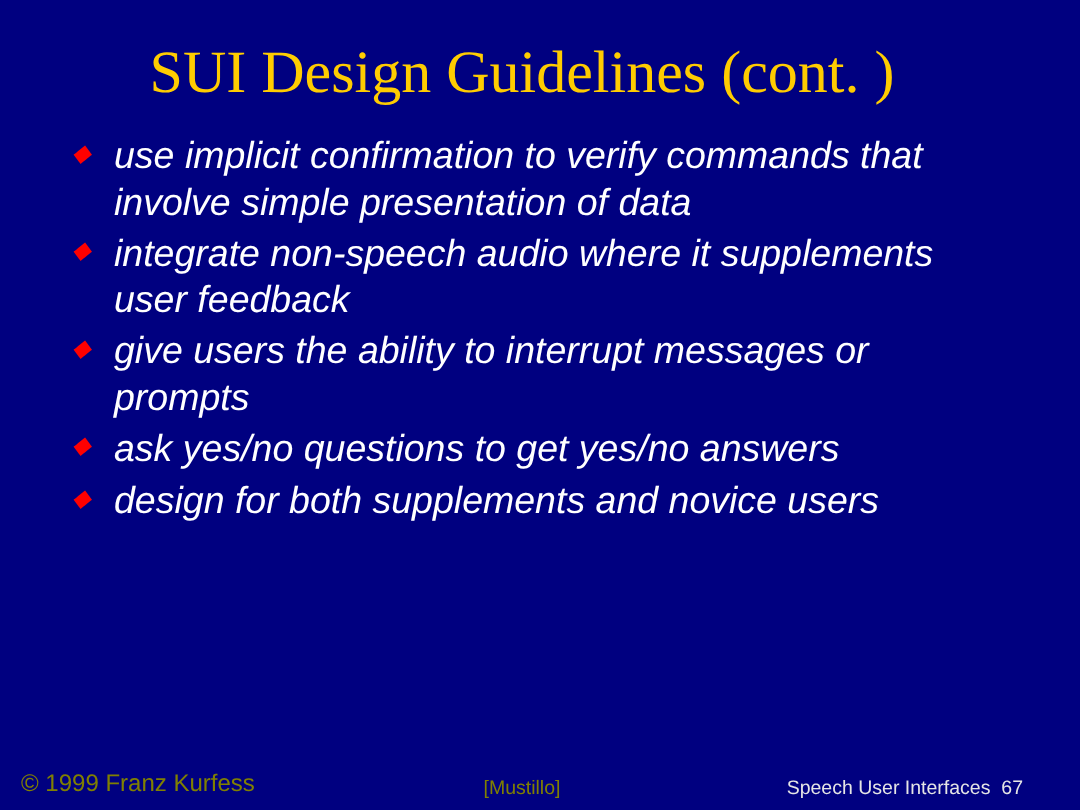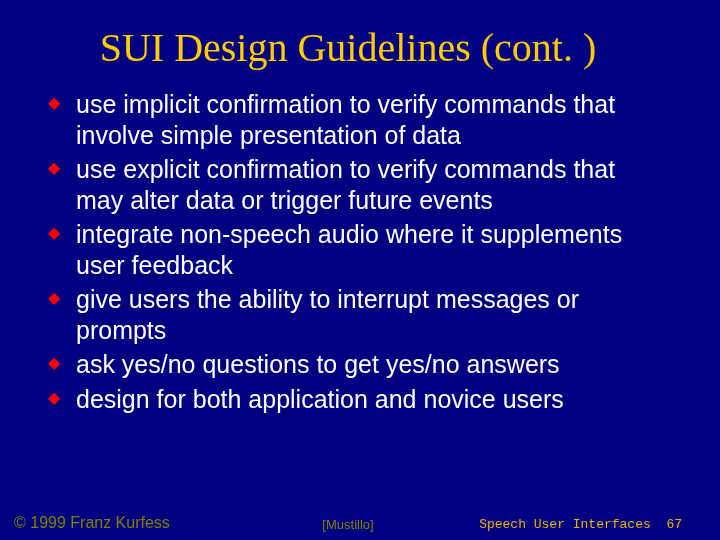--- a/index.html
+++ b/index.html
@@ -21,20 +21,21 @@
   .title {
     color: #ffcc00;
     font-size: 40px;
     text-align: center;
     margin: 6px 0 18px 0;
     font-weight: normal;
   }
   .bullets {
     margin: 4px 0 0 8px;
     padding: 0;
+    font-style: italic;
   }
   .bullet {
     list-style: none;
     position: relative;
     color: #ffffff;
     font-family: Arial, Helvetica, sans-serif;
     font-size: 25px;
     line-height: 1.22;
     padding-left: 28px;
     margin-bottom: 4px;
@@ -61,38 +62,37 @@
     transform: translateX(-50%);
     bottom: 8px;
     color: #808000;
     font-family: Arial, Helvetica, sans-serif;
     font-size: 13px;
   }
   .footer-right {
     position: absolute;
     right: 14px;
     bottom: 8px;
-    color: #eab308;
-    font-family: Liberation Mono, monospace;
+    color: #e5e5e5;
+    font-family: Liberation Sans, sans-serif;
     font-size: 13px;
   }
 </style>
 </head>
 <body>
 
 <div class="slide">
   <h1 class="title">SUI Design Guidelines (cont. )</h1>
 
   <ul class="bullets">
     <li class="bullet">use implicit confirmation to verify commands that involve simple presentation of data</li>
-    <li class="bullet">use explicit confirmation to verify commands that may alter data or trigger future events</li>
     <li class="bullet">integrate non-speech audio where it supplements user feedback</li>
     <li class="bullet">give users the ability to interrupt messages or prompts</li>
     <li class="bullet">ask yes/no questions to get yes/no answers</li>
-    <li class="bullet">design for both application and novice users</li>
+    <li class="bullet">design for both supplements and novice users</li>
   </ul>
 
   <div class="footer-left">© 1999 Franz Kurfess</div>
   <div class="footer-mid">[Mustillo]</div>
   <div class="footer-right">
     <span>Speech User Interfaces</span>
     &nbsp;<span>67</span>
   </div>
 </div>
 

